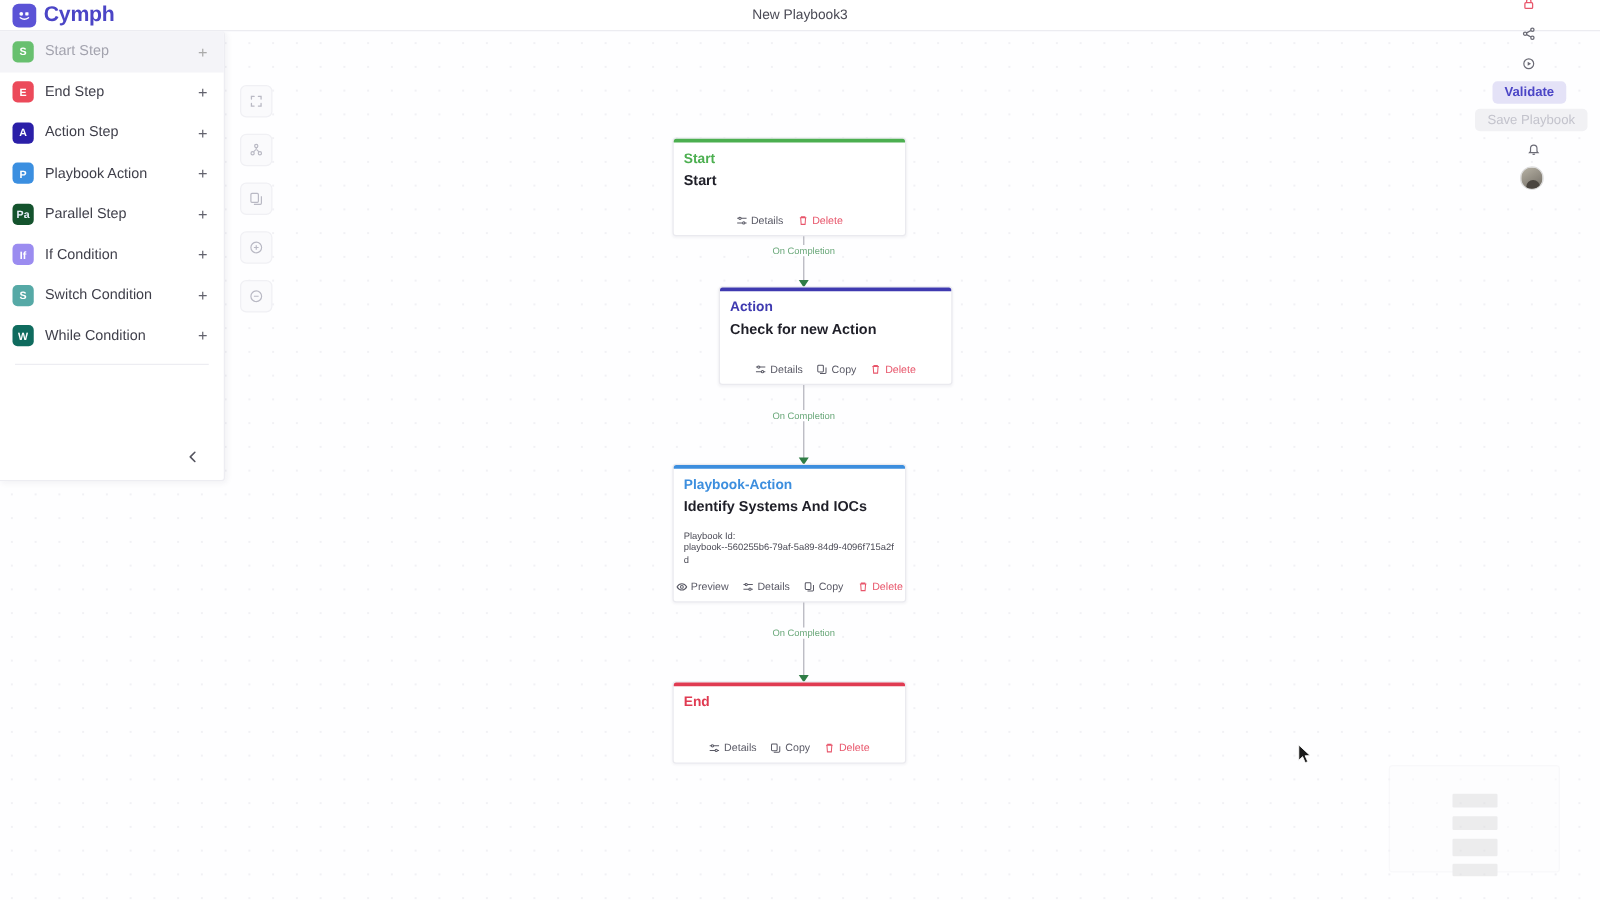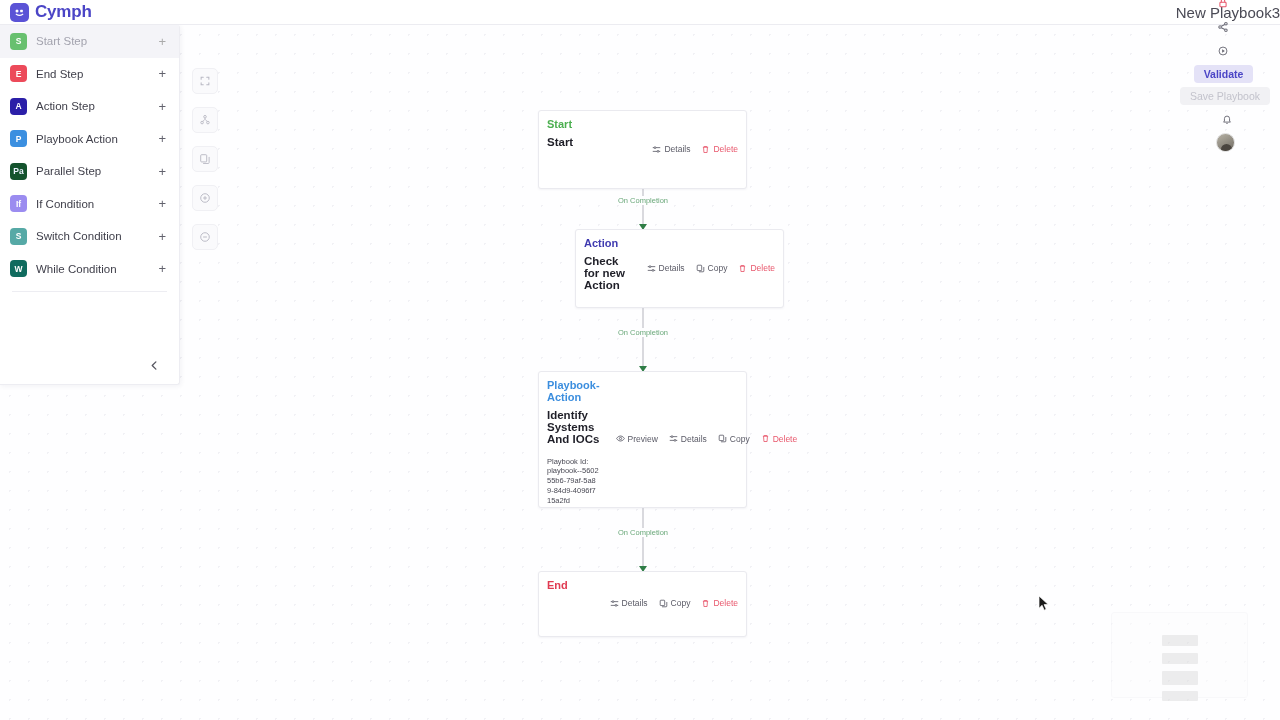--- a/index.html
+++ b/index.html
@@ -17,22 +17,22 @@
   }
   #brand { display:flex; align-items:center; gap:6px; padding-left:10px;justify-content:center; }
   .logo-mark {
     width:19px; height:19px; border-radius:5px; background:#5b53d6;
     display:flex; align-items:center; justify-content:center;
   }
   .logo-text {
     font-size:17px; font-weight:700; color:#4b45c6; letter-spacing:-.2px;
   }
   #doc-title {
-    position:absolute; left:0; right:0; text-align:right;
-    font-size:15px; color:#4a4a55; pointer-events:none;
+    position:absolute; left:0; right:0; text-align:center;
+    font-size:11px; color:#4a4a55; pointer-events:none;
   }
   #top-actions {
     margin-left:auto; display:flex; align-items:center; gap:4px;
     padding-right:10px; z-index:2;flex-direction:column;
   }
   .tb-icon {
     width:20px; height:20px; border-radius:4px;
     display:flex; align-items:center; justify-content:center;
     color:#6b6b76; cursor:pointer;
   }
@@ -98,35 +98,35 @@
   }
   .vt-btn {
     width:26px; height:26px; border-radius:5px; background:#fafafc;
     border:1px solid #f0f0f4; display:flex; align-items:center;
     justify-content:center; cursor:pointer; color:#b9b9c4;
   }
 
   
   #flow { position:absolute; left:538px; top:85px; width:210px; }
   .node {
-    width:209px; background:#ffffff; border:1px solid #eaeaef;
+    width:187px; background:#ffffff; border:1px solid #eaeaef;
     border-radius:3px; position:relative;
     box-shadow:0 1px 2px rgba(35,35,70,.05);
-    display:flex; flex-direction:row;
+    display:flex; flex-direction:column;
   }
   .node-top { height:2.5px; border-radius:2px 2px 0 0; }
   .node-body { padding:7px 8px 0; flex:1; }
   .node-kind { font-size:11px; font-weight:600; margin-bottom:6px; }
   .node-title { font-size:11.5px; font-weight:700; color:#1f1f28; }
   .node-meta-label { font-size:7.5px; color:#4a4a55; margin-top:12px; }
   .node-meta-value {
     font-size:7.5px; color:#4a4a55; line-height:1.35; word-break:break-all;
   }
   .node-actions {
-    display:flex; justify-content:space-between; align-items:center; gap:11px;
+    display:flex; justify-content:center; align-items:center; gap:11px;
     padding:6px 8px 7px;
   }
   .act {
     display:flex; align-items:center; gap:3px; font-size:8.5px;
     color:#5a5a66; cursor:pointer;
   }
   .act.del { color:#e8566b; }
   .act svg { display:block; }
 
   

